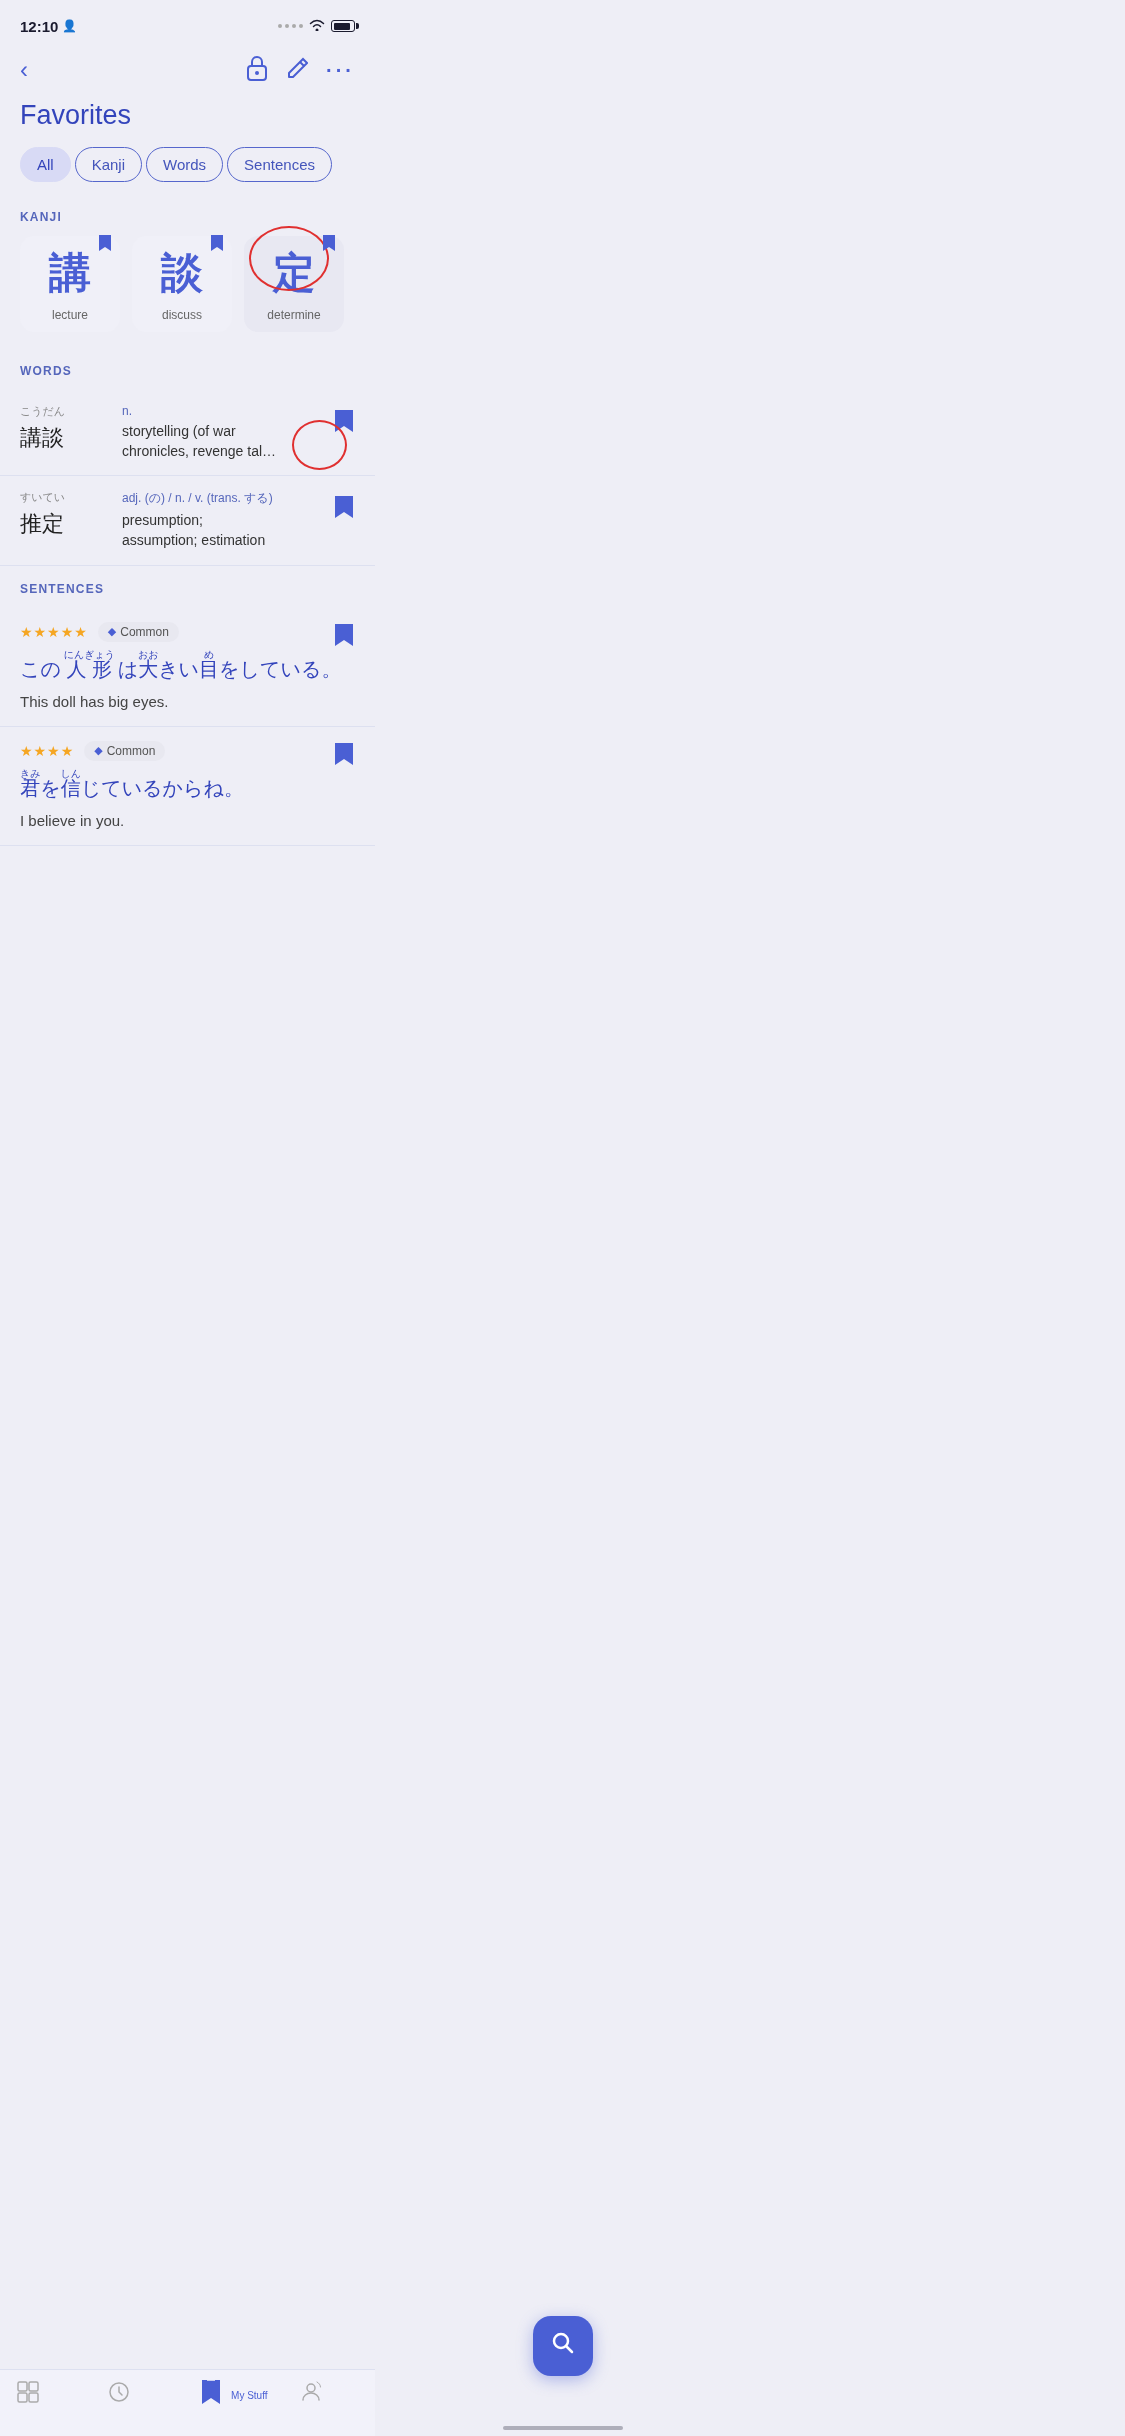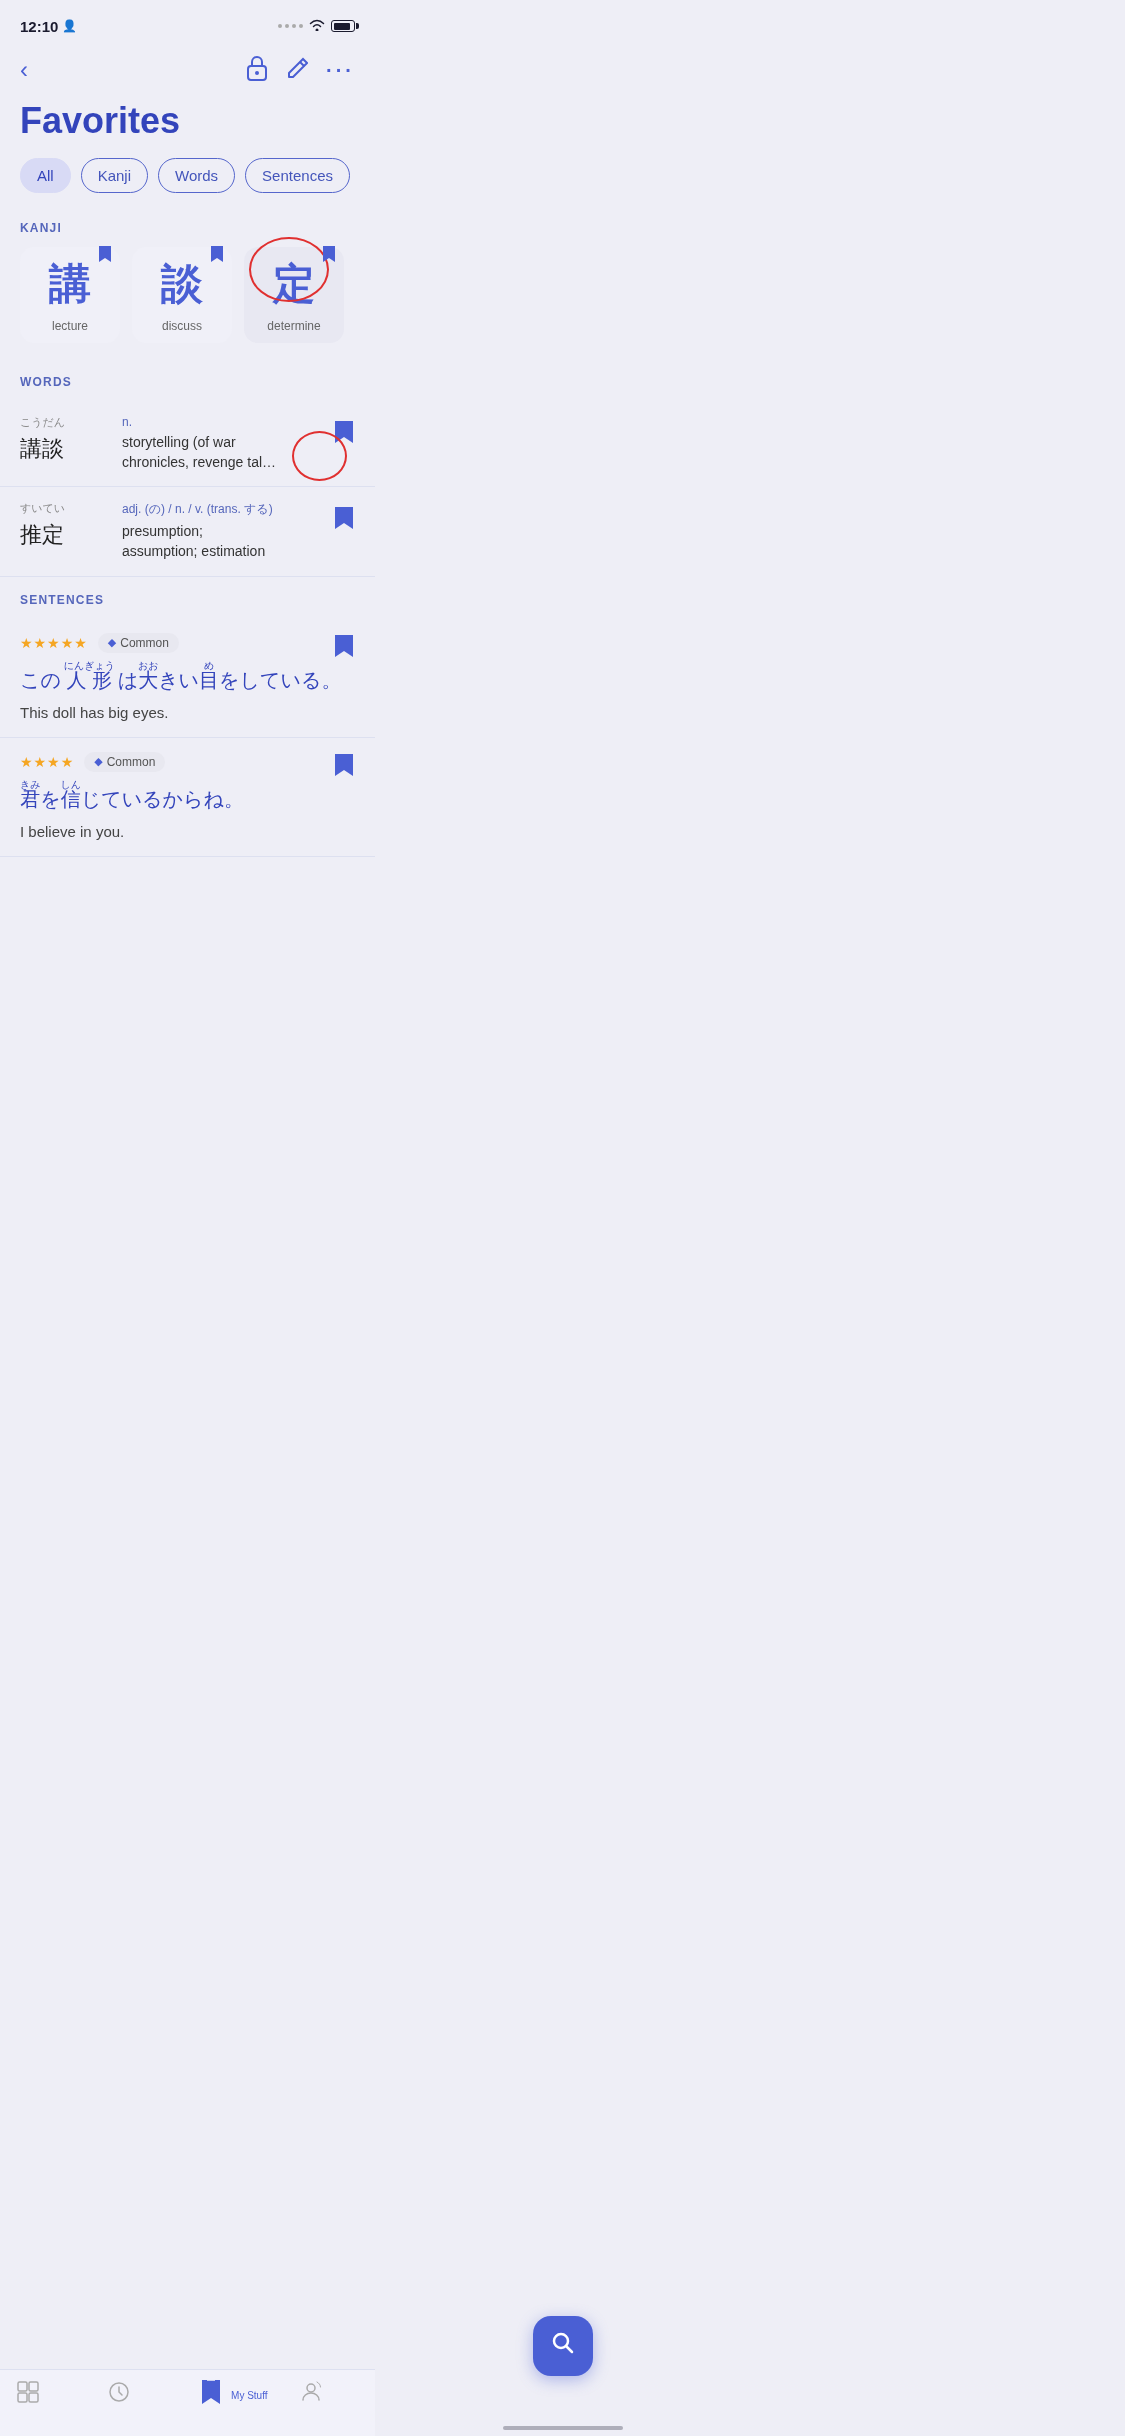--- a/index.html
+++ b/index.html
@@ -99,29 +99,29 @@
     .nav-more {
       font-size: 22px;
       color: #4a5fd4;
       cursor: pointer;
       letter-spacing: 2px;
     }
 
     
     .page-title {
       padding: 4px 20px 16px 20px;
-      font-size: 36px;
-      font-weight: 700;
+      font-size: 27px;
+      font-weight: 400;
       color: #3344bb;
     }
 
     
     .filter-tabs {
       display: flex;
-      gap: 10px;
+      gap: 4px;
       padding: 0 20px 20px 20px;
     }
     .filter-tab {
       padding: 8px 16px;
       border-radius: 20px;
       border: 1.5px solid #5566cc;
       font-size: 15px;
       font-weight: 500;
       color: #4455bb;
       background: transparent;

